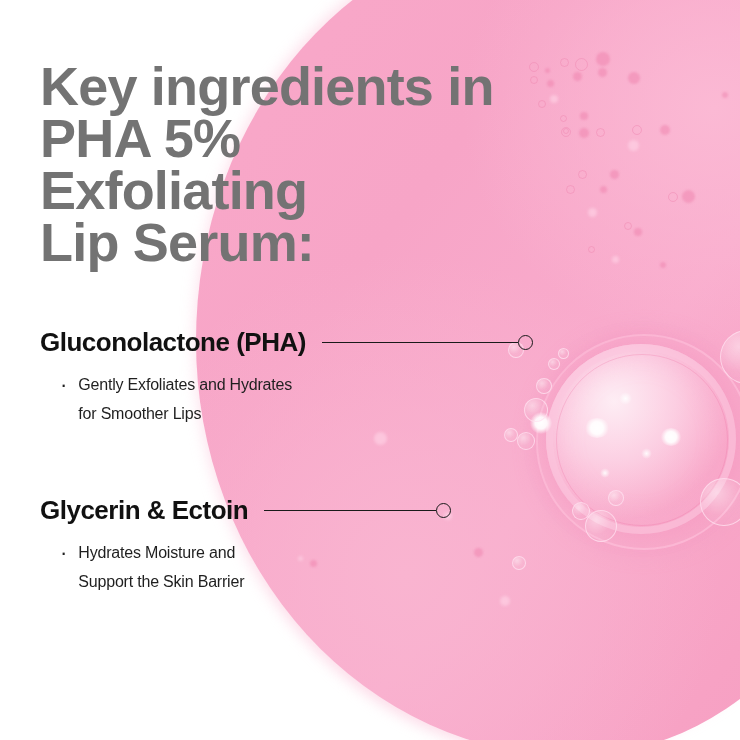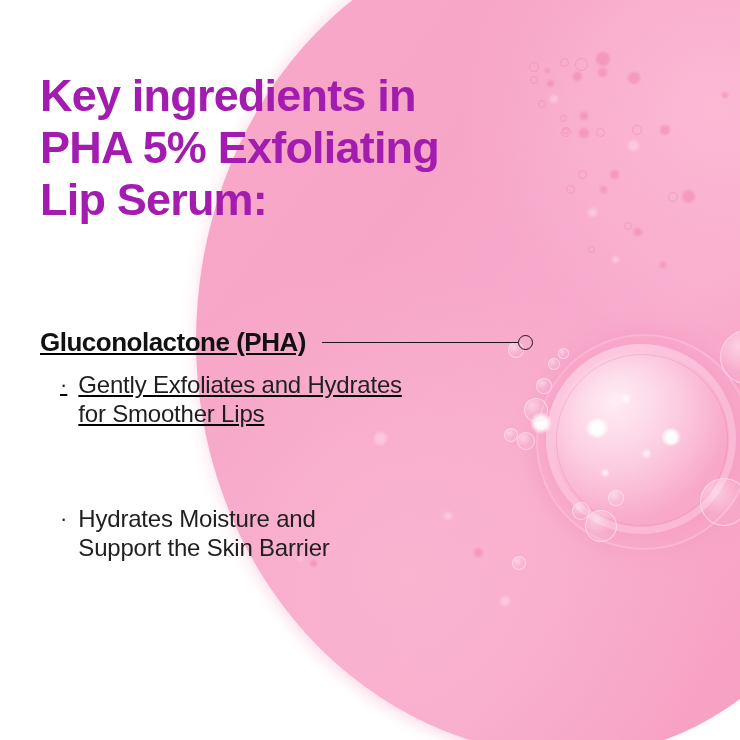--- a/index.html
+++ b/index.html
@@ -88,32 +88,32 @@
   }
   .bubble-sm{
     position:absolute;border-radius:50%;
     border:1.5px solid rgba(255,226,240,.75);
     background:radial-gradient(circle at 34% 30%, rgba(255,255,255,.45) 0%, rgba(255,255,255,.08) 50%, rgba(248,168,204,.06) 100%);
   }
 
   
   .headline{
     position:absolute;
-    left:40px;top:70px;
+    left:40px;top:60px;
     width:470px;
-    font-size:45px;
+    font-size:54px;
     line-height:52px;
     font-weight:700;
     letter-spacing:-.8px;
-    color:#a21caf;
+    color:#737373;
     white-space:pre-line;
   }
 
   .block{position:absolute;left:40px;width:660px;}
-  .block-1{top:325px;text-decoration:underline;}
+  .block-1{top:325px;}
   .block-2{top:493px;}
 
   .ing-head-row{
     display:flex;align-items:center;
     height:34px;
   }
   .ing-name{
     font-size:26px;
     font-weight:700;
     letter-spacing:-.5px;
@@ -141,21 +141,21 @@
     margin-top:11px;
     padding-left:20px;
   }
   .bullet-dot{
     color:#1f1f1f;
     font-size:22px;
     line-height:29px;
     margin-right:11px;
   }
   .bullet-text{
-    font-size:24px;
+    font-size:16px;
     line-height:29px;
     color:#1f1f1f;
     letter-spacing:-.2px;
     white-space:pre-line;
   }
 </style>
 </head>
 <body>
 
 <div class="stage">
@@ -246,20 +246,27 @@
       </div>
     </div>
     <div class="bullet-row">
       <div class="bullet-dot">·</div>
       <div class="bullet-text">Gently Exfoliates and Hydrates
 for Smoother Lips</div>
     </div>
   </div>
 
   <div class="block block-2">
+    <div class="ing-head-row">
+      <div class="ing-name">Glycerin &amp; Ectoin</div>
+      <div class="connector">
+        <div class="conn-line" style="width:172px;"></div>
+        <div class="conn-dot"></div>
+      </div>
+    </div>
     <div class="bullet-row">
       <div class="bullet-dot">·</div>
       <div class="bullet-text">Hydrates Moisture and
 Support the Skin Barrier</div>
     </div>
   </div>
 
 </div>
 
 </body></html>

